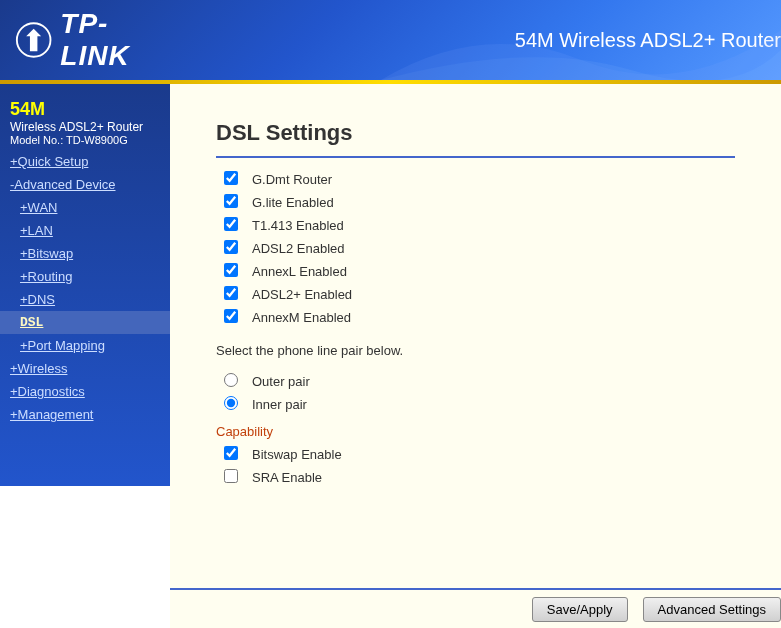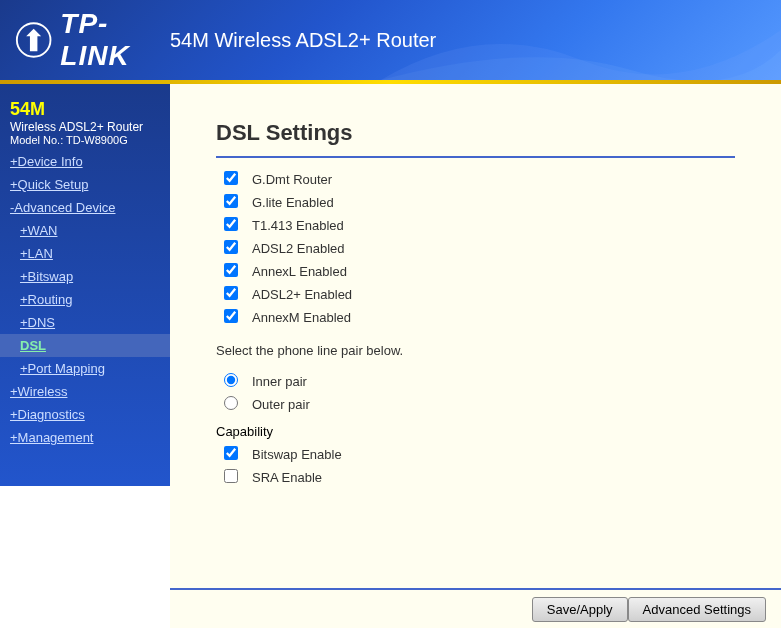--- a/index.html
+++ b/index.html
@@ -27,21 +27,21 @@
     }
     #logo-text {
       font-size: 28px;
       font-weight: bold;
       color: #fff;
       letter-spacing: 1px;
       font-style: italic;
     }
     #header-title {
       flex: 1;
-      text-align: left;
+      text-align: right;
       color: #fff;
       font-size: 20px;
       font-weight: normal;
     }
     #header-wave {
       position: absolute;
       bottom: 0;
       right: 0;
       width: 400px;
       height: 80px;
@@ -152,38 +152,37 @@
       height: 14px;
       cursor: pointer;
     }
     input[type="radio"] {
       width: 14px;
       height: 14px;
       cursor: pointer;
     }
     .capability-label {
       font-size: 13px;
-      color: #000000;
+      color: #c2410c;
       padding: 8px 0 4px 0;
     }
 
     
     #button-bar {
       position: absolute;
       bottom: 0;
       right: 0;
       width: 611px;
       height: 40px;
       background: #fffef0;
       border-top: 2px solid #4466cc;
       display: flex;
       align-items: center;
       justify-content: flex-end;
-      padding-right: 15px;
-      gap: 0;
+      gap: 15px;
     }
     .action-btn {
       padding: 4px 14px;
       background: linear-gradient(to bottom, #f0f0f0, #d0d0d0);
       border: 1px solid #888;
       border-radius: 3px;
       cursor: pointer;
       font-size: 13px;
       color: #000;
     }
@@ -222,29 +221,28 @@
 
 <div id="layout">
 
   <div id="sidebar">
     <div id="sidebar-device-info">
       <div class="model-label">54M</div>
       <div class="model-type">Wireless ADSL2+ Router</div>
       <div class="model-no">Model No.: TD-W8900G</div>
     </div>
 
-    <a class="nav-item" href="#">+Device Info</a>
     <a class="nav-item" href="#">+Quick Setup</a>
     <a class="nav-item" href="#">-Advanced Device</a>
     <a class="nav-item sub" href="#">+WAN</a>
     <a class="nav-item sub" href="#">+LAN</a>
     <a class="nav-item sub" href="#">+Bitswap</a>
     <a class="nav-item sub" href="#">+Routing</a>
     <a class="nav-item sub" href="#">+DNS</a>
-    <a class="nav-item sub active-bg active" href="#" style="background:#4466bb;color:#86efac;font-weight:bold;">DSL</a>
+    <a class="nav-item sub active-bg active" href="#" style="background:#4466bb;color:#fef9c3;font-weight:bold;font-family:Liberation Mono, monospace;">DSL</a>
     <a class="nav-item sub" href="#">+Port Mapping</a>
     <a class="nav-item" href="#">+Wireless</a>
     <a class="nav-item" href="#">+Diagnostics</a>
     <a class="nav-item" href="#">+Management</a>
   </div>
 
   <div id="content-wrapper">
     <div id="main">
       <div id="main-inner">
         <h1 id="page-title">DSL Settings</h1>
@@ -297,29 +295,29 @@
             </tr>
           </tbody>
         </table>
 
         <p class="section-desc" style="margin-top:14px;">Select the phone line pair below.</p>
 
         <table class="settings-table">
           <tbody>
             <tr>
               <td class="checkbox-cell">
+                <input type="radio" name="phone_pair" style="">
+              </td>
+              <td>Outer pair</td>
+            </tr>
+            <tr>
+              <td class="checkbox-cell">
                 <input type="radio" name="phone_pair" checked="" style="">
               </td>
               <td>Inner pair</td>
-            </tr>
-            <tr>
-              <td class="checkbox-cell">
-                <input type="radio" name="phone_pair" style="">
-              </td>
-              <td>Outer pair</td>
             </tr>
           </tbody>
         </table>
 
         <p class="capability-label">Capability</p>
 
         <table class="settings-table">
           <tbody>
             <tr>
               <td class="checkbox-cell">

